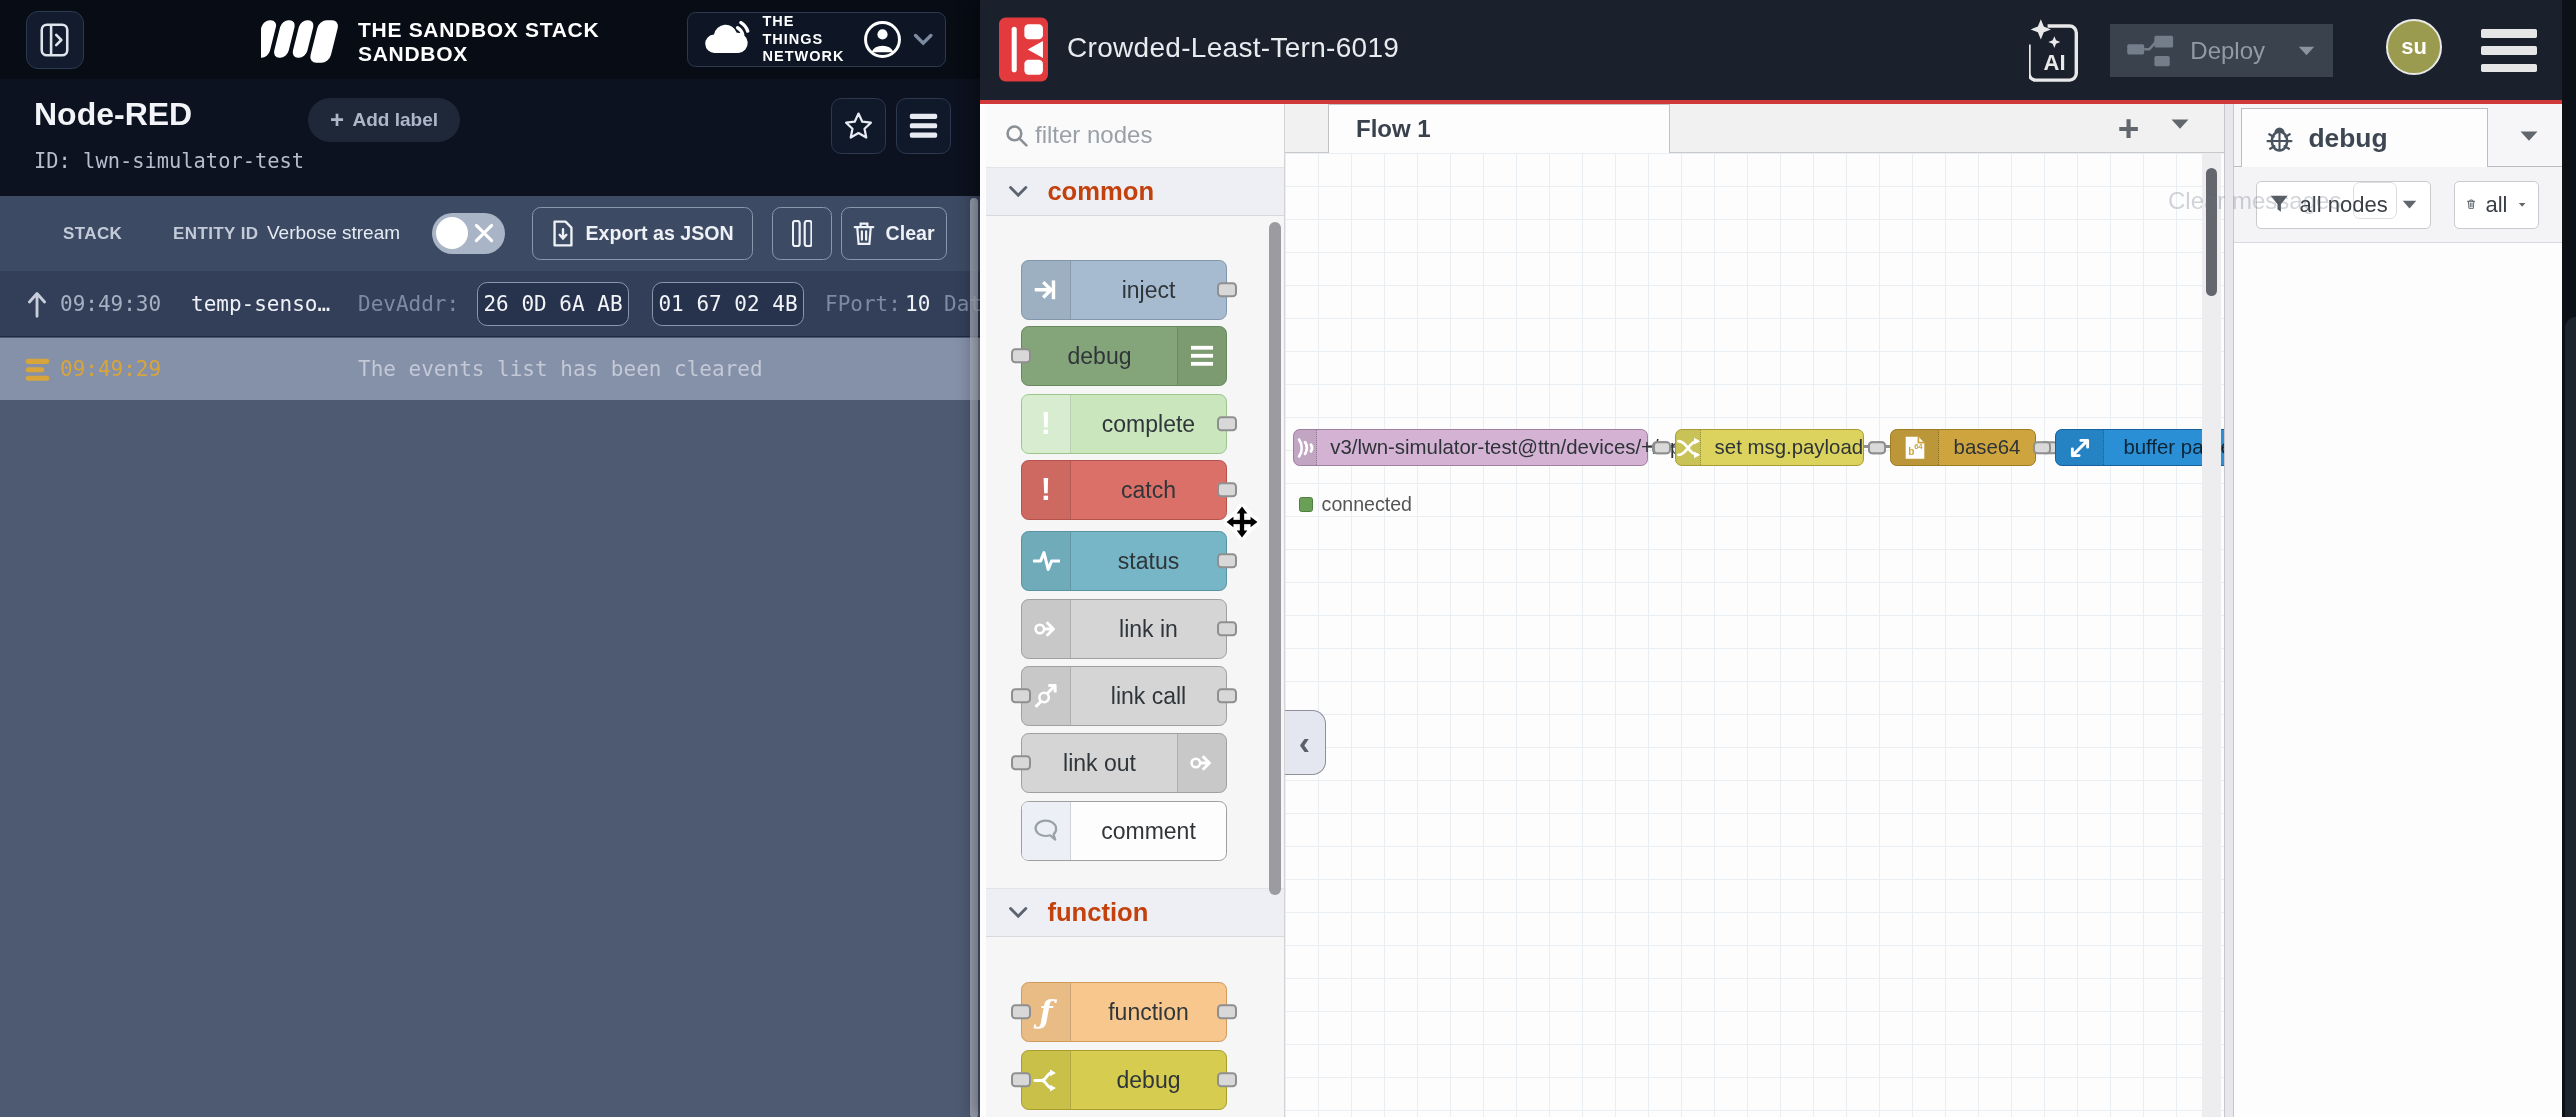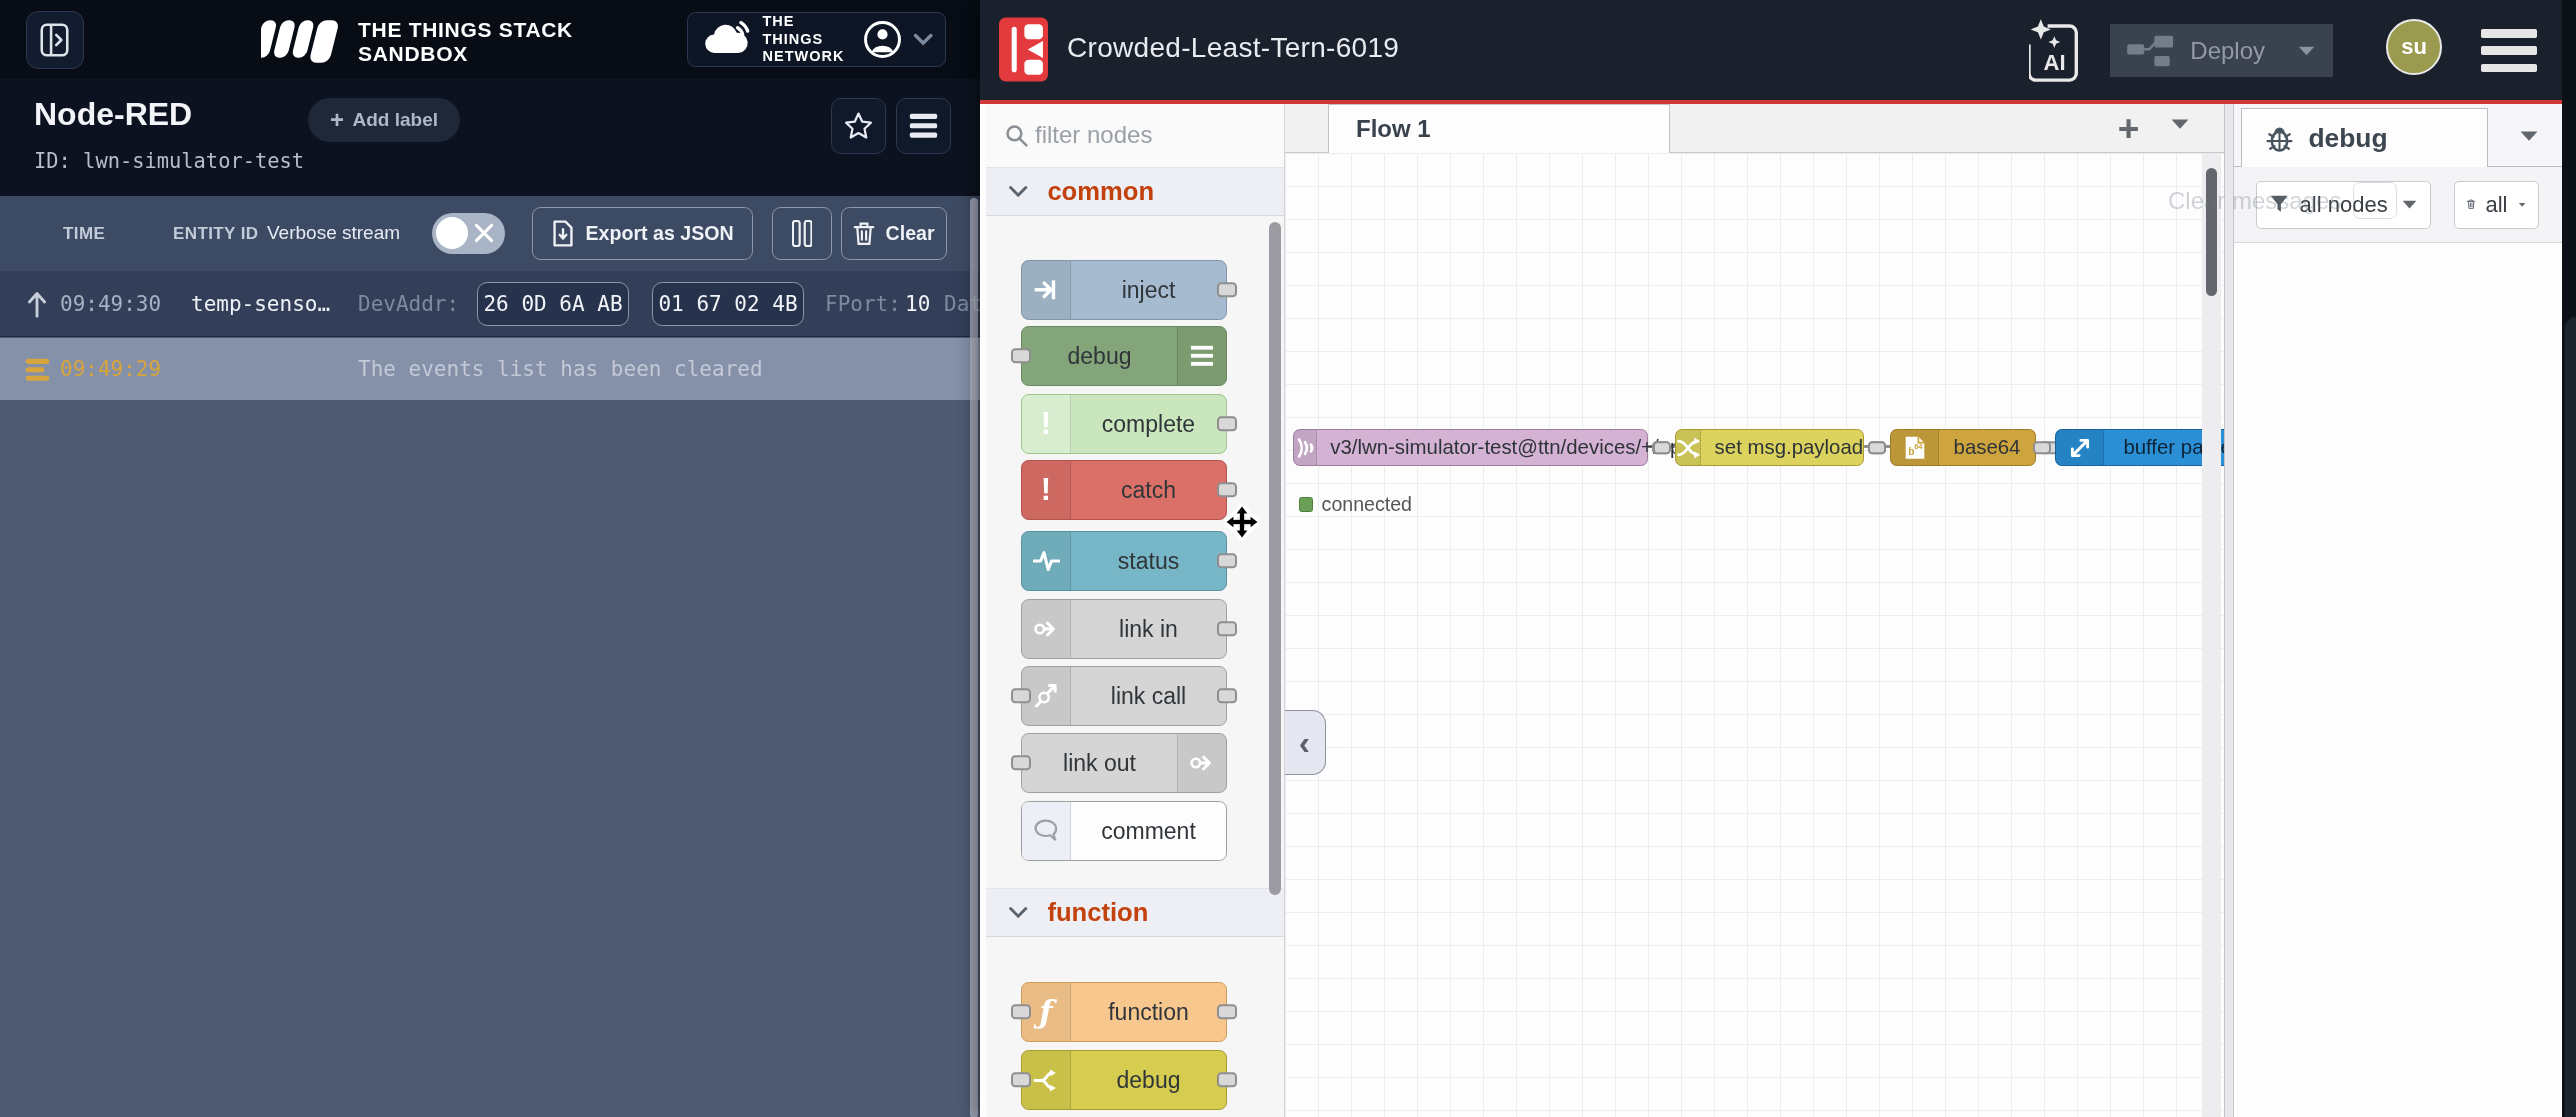--- a/index.html
+++ b/index.html
@@ -123,21 +123,21 @@
       <div class="tts-logo">
         <svg width="85" height="53" viewBox="0 0 100 62">
           <g fill="#fff">
             <rect x="4" y="6" width="17" height="44" rx="8" transform="skewX(-14)"></rect>
             <rect x="26" y="6" width="17" height="44" rx="8" transform="skewX(-14)"></rect>
             <rect x="48" y="6" width="17" height="44" rx="8" transform="skewX(-14)"></rect>
             <rect x="70" y="6" width="24" height="50" rx="9" transform="skewX(-14)"></rect>
           </g>
         </svg>
         <div class="tts-text">
-          <div>THE THINGS STACK</div>
+          <div>THE SANDBOX STACK</div>
           <div>SANDBOX</div>
         </div>
       </div>
       <div class="net-btn">
         <svg width="49" height="37" viewBox="0 0 58 44">
           <path d="M14 38 a11 11 0 0 1 -1 -22 a14 14 0 0 1 27 -2 a10 10 0 0 1 2 24 z" fill="#fff"></path>
           <path d="M41 8 a13 13 0 0 1 6 8 M45 2 a19 19 0 0 1 8 10" fill="none" stroke="#fff" stroke-width="4" stroke-linecap="round"></path>
         </svg>
         <div class="net-text">
           <div>THE THINGS</div>
@@ -169,21 +169,21 @@
       <div class="icon-btn" style="left:896px;">
         <svg width="29" height="25.6" viewBox="0 0 34 30">
           <rect x="1" y="1" width="32" height="6" rx="2" fill="#e8ecf2"></rect>
           <rect x="1" y="12" width="32" height="6" rx="2" fill="#e8ecf2"></rect>
           <rect x="1" y="23" width="32" height="6" rx="2" fill="#e8ecf2"></rect>
         </svg>
       </div>
     </div>
 
     <div class="ttn-toolbar">
-      <div class="colhead" style="left:63px;">TIME</div>
+      <div class="colhead" style="left:63px;">STACK</div>
       <div class="colhead" style="left:173px;">ENTITY ID</div>
       <div class="verbose">Verbose stream</div>
       <div class="toggle">
         <div class="knob"></div>
         <svg class="x" width="22" height="22" viewBox="0 0 26 26">
           <path d="M4 4 L22 22 M22 4 L4 22" stroke="#fff" stroke-width="3.6" stroke-linecap="round"></path>
         </svg>
       </div>
       <div class="tbtn" style="left:532px; width:221px;">
         <svg width="24" height="27" viewBox="0 0 28 32">

